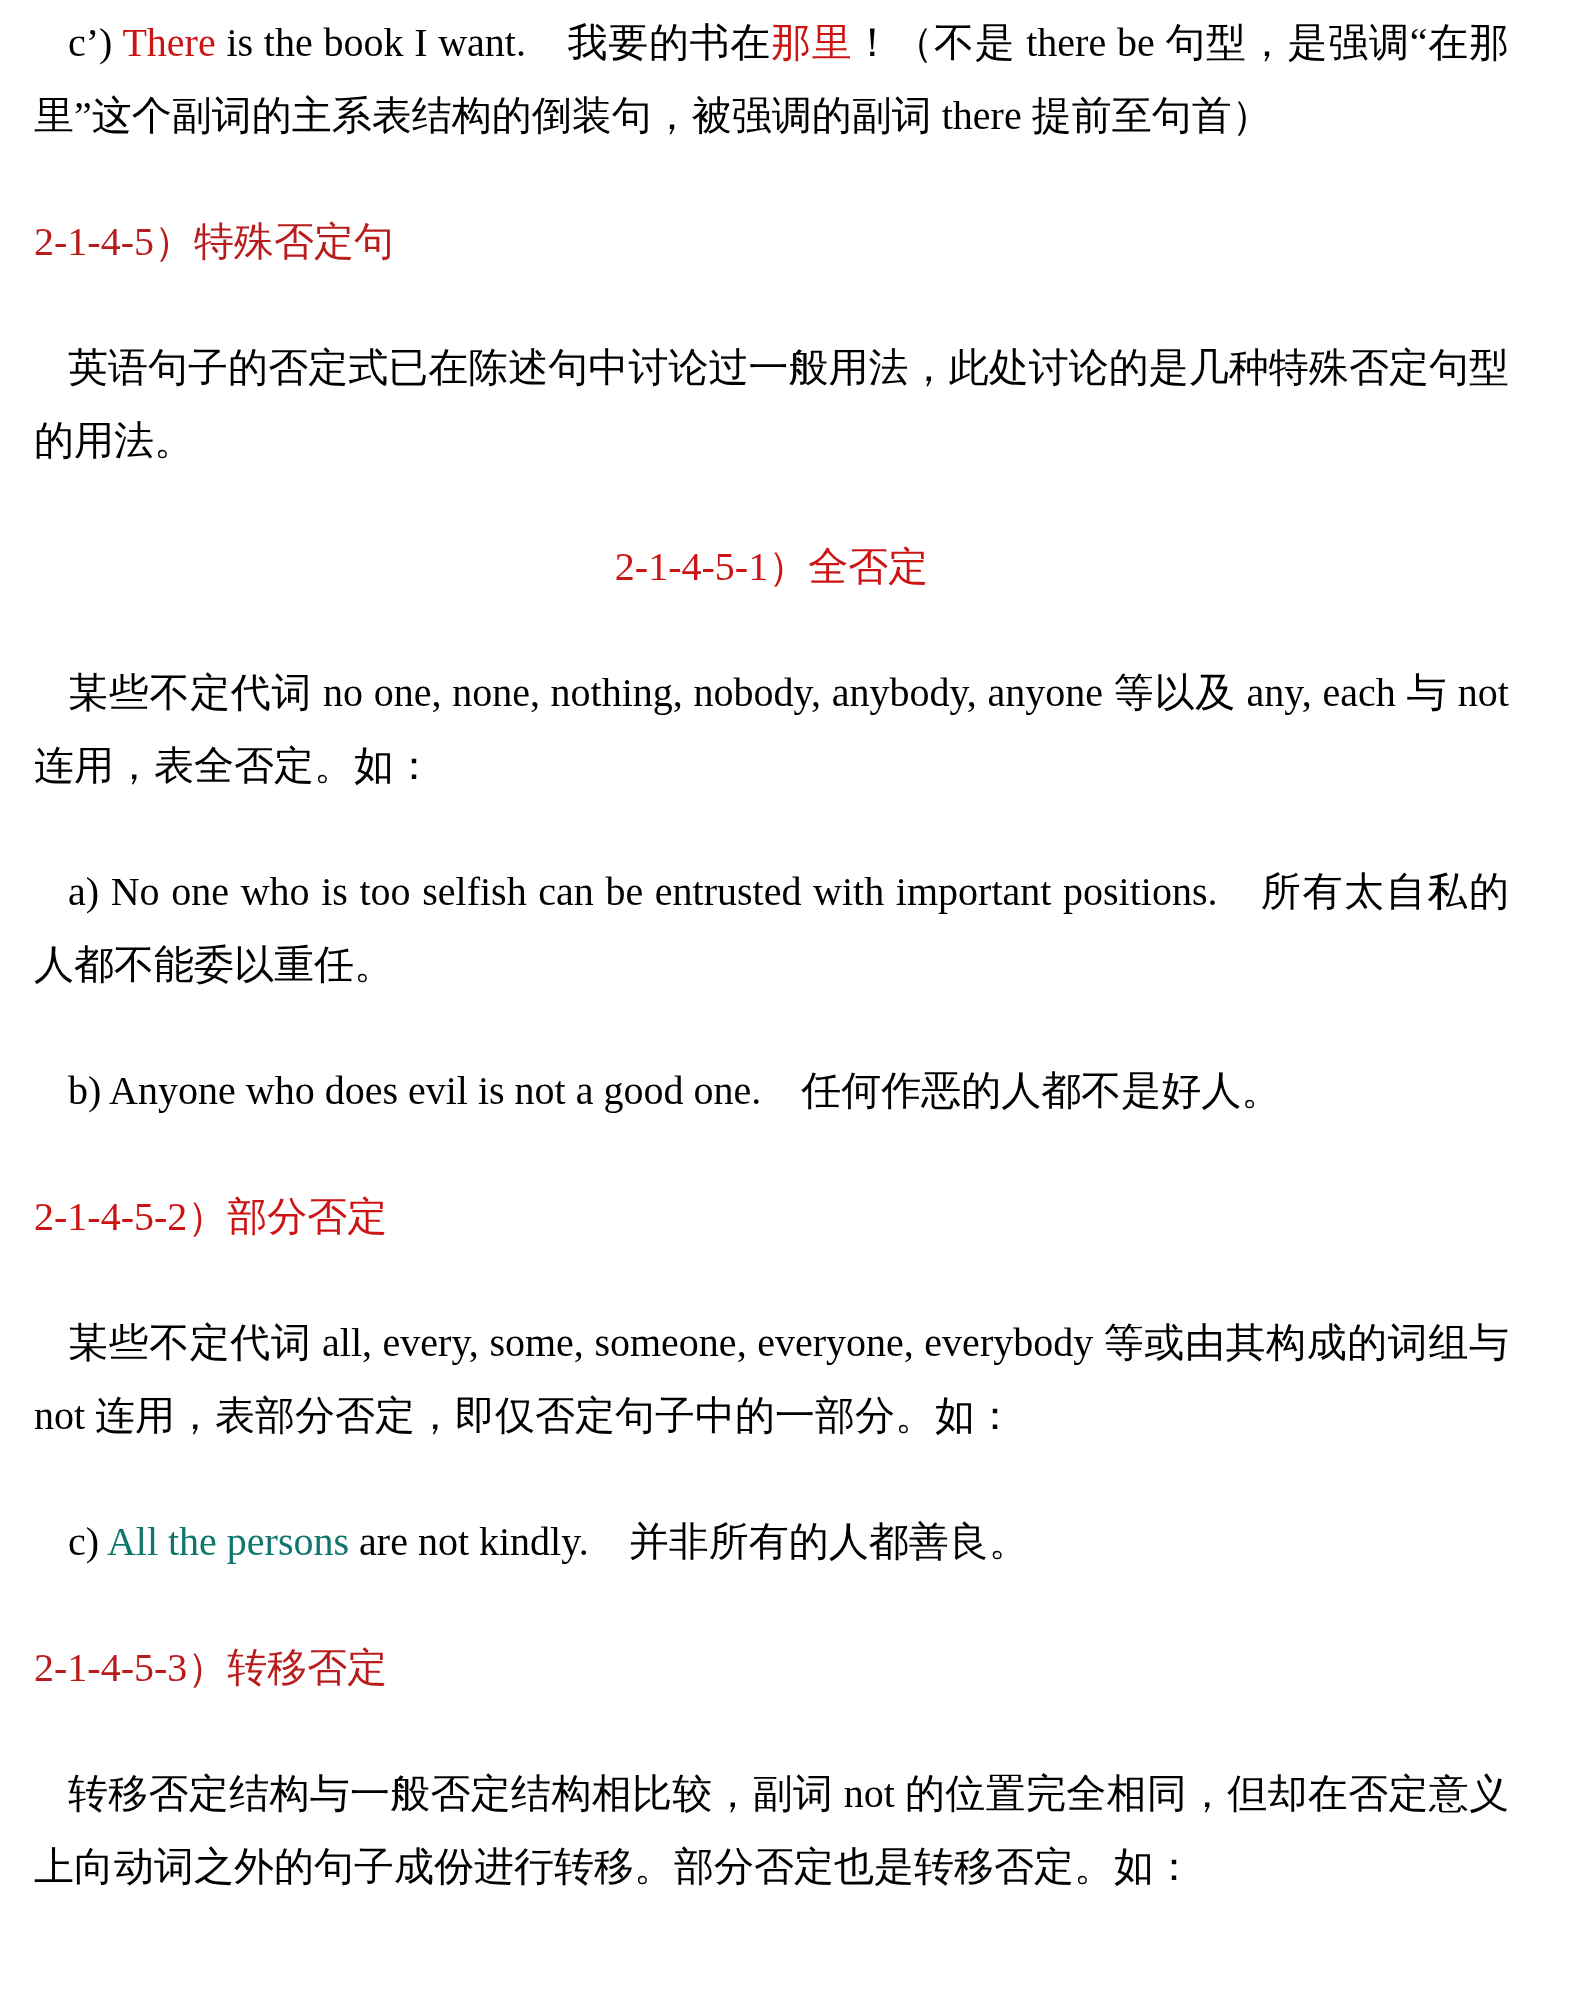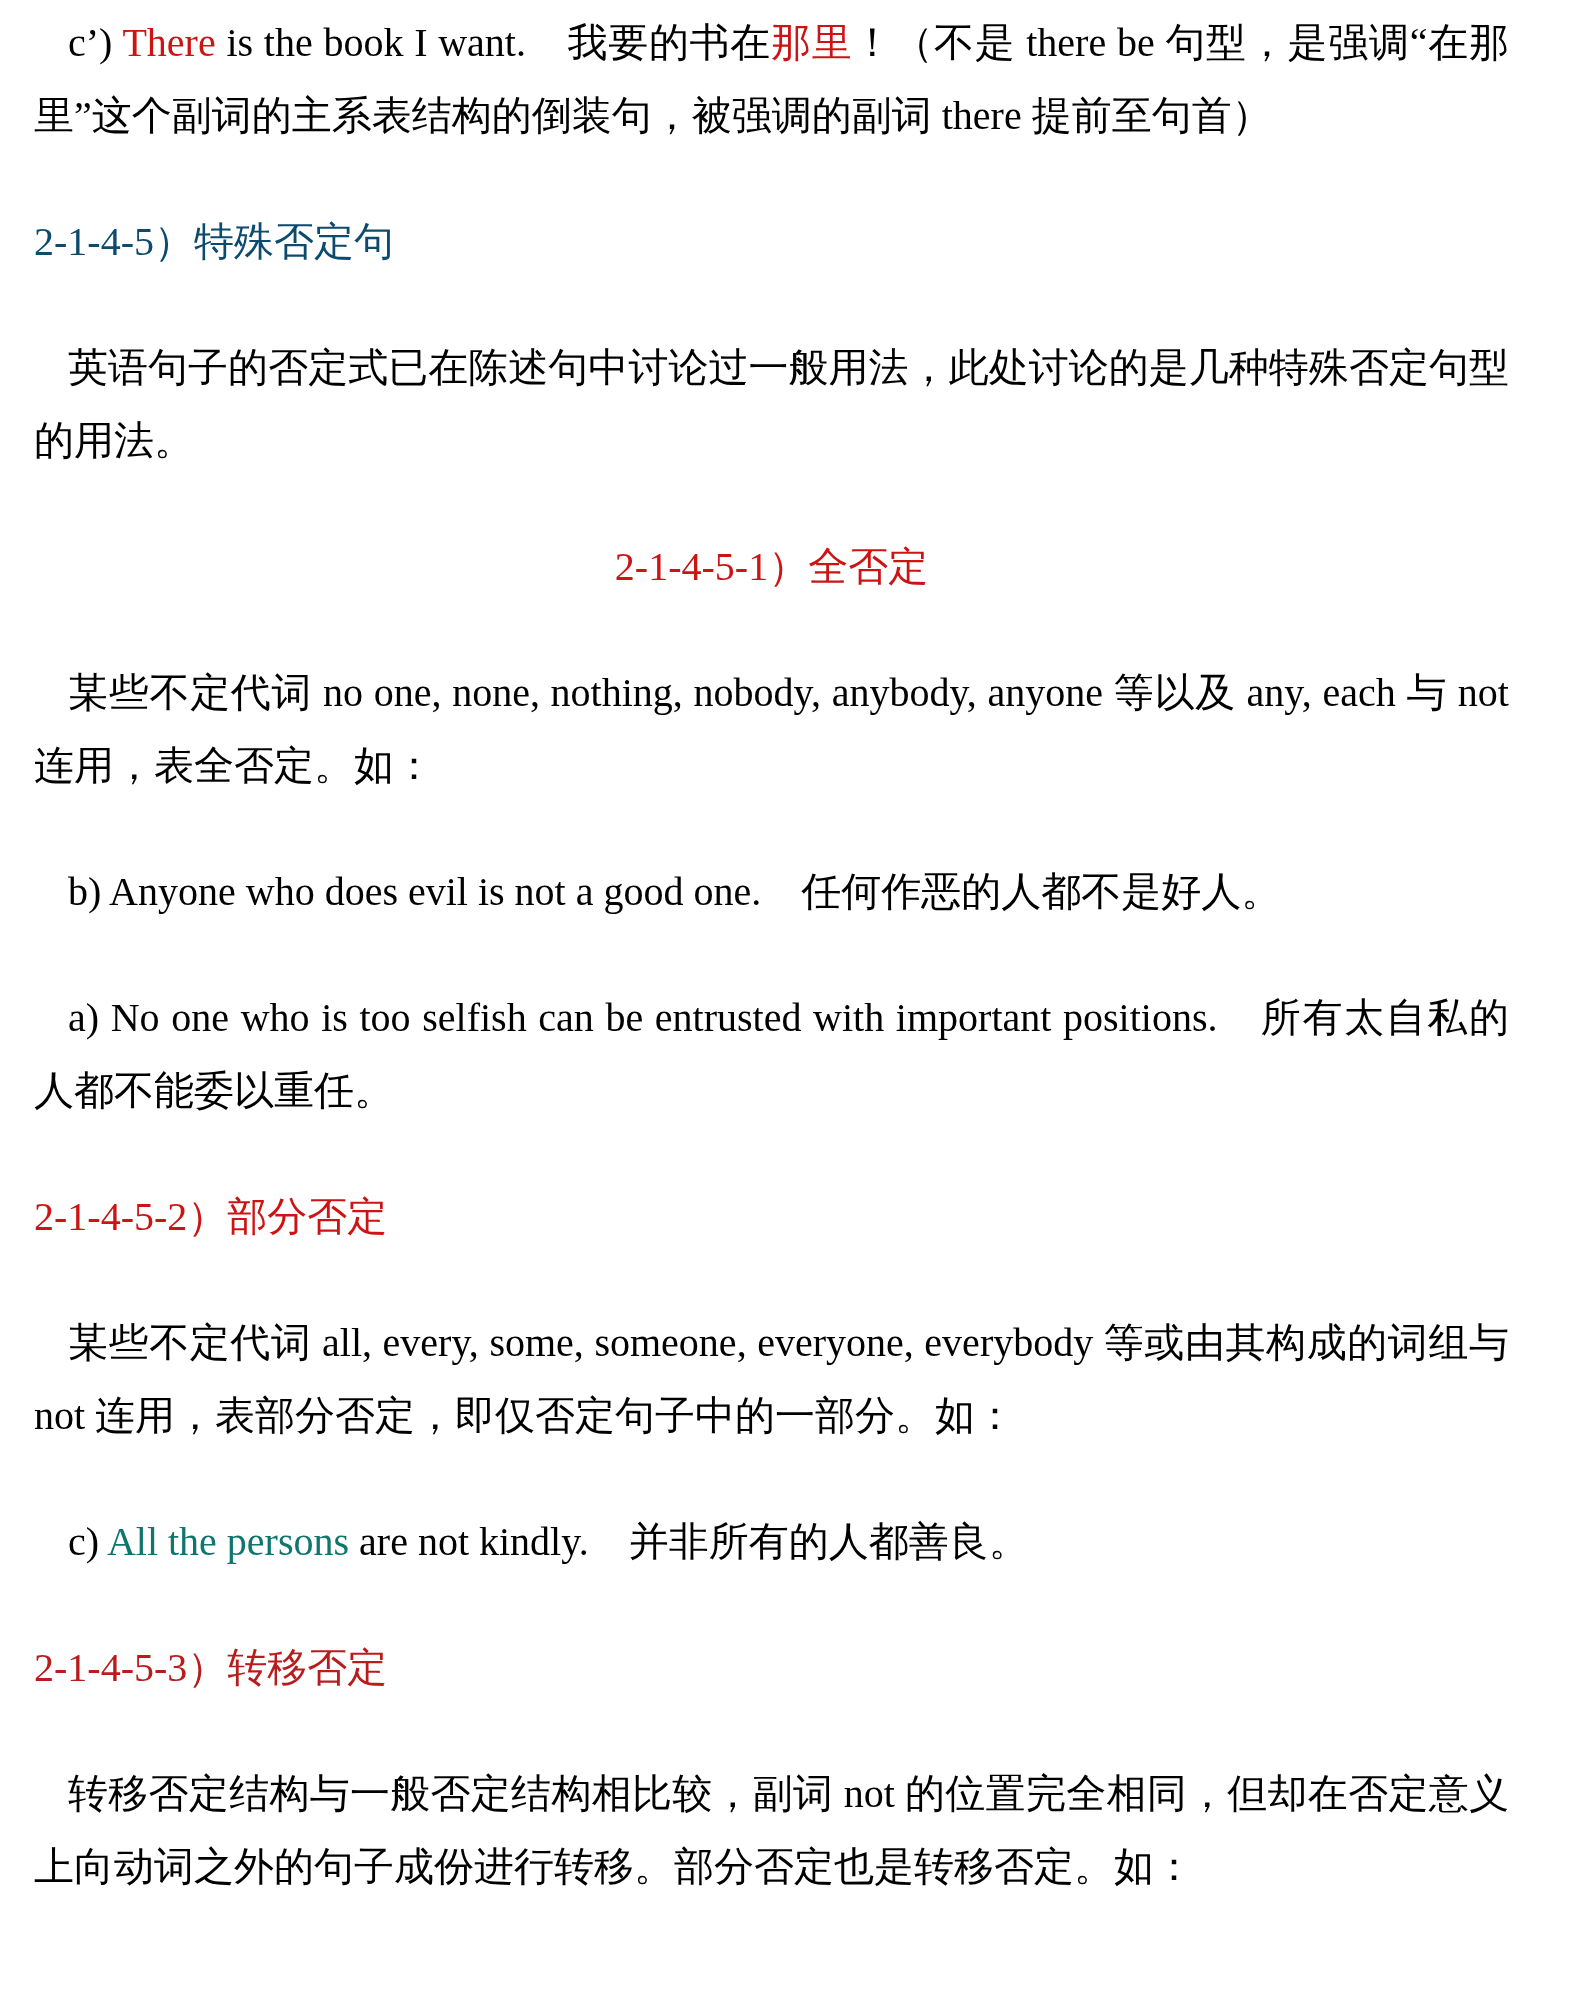--- a/index.html
+++ b/index.html
@@ -36,31 +36,31 @@
   }
   .run { }
 </style>
 </head>
 <body>
 
 <div class="doc">
 
   <p class="para"><span class="run">c’) </span><span class="run red" style="color: rgb(204, 20, 20);">There</span><span class="run"> is the book I want.　我要的书在</span><span class="run red" style="color: rgb(204, 20, 20);">那里</span><span class="run">！（不是 there be 句型，是强调“在那里”这个副词的主系表结构的倒装句，被强调的副词 there 提前至句首）</span></p>
 
-  <h2 class="heading red" style="color: #0c4a6e;">2-1-4-5）特殊否定句</h2>
+  <h2 class="heading red" style="color: #b91c1c;">2-1-4-5）特殊否定句</h2>
 
   <p class="para"><span class="run">英语句子的否定式已在陈述句中讨论过一般用法，此处讨论的是几种特殊否定句型的用法。</span></p>
 
   <h2 class="heading red" style="color: rgb(204, 20, 20); text-align: center;">2-1-4-5-1）全否定</h2>
 
   <p class="para"><span class="run">某些不定代词 no one, none, nothing, nobody, anybody, anyone 等以及 any, each 与 not 连用，表全否定。如：</span></p>
 
+  <p class="para"><span class="run">a) No one who is too selfish can be entrusted with important positions.　所有太自私的人都不能委以重任。</span></p>
+
   <p class="para"><span class="run">b) Anyone who does evil is not a good one.　任何作恶的人都不是好人。</span></p>
-
-  <p class="para"><span class="run">a) No one who is too selfish can be entrusted with important positions.　所有太自私的人都不能委以重任。</span></p>
 
   <h2 class="heading red" style="color: rgb(204, 20, 20);">2-1-4-5-2）部分否定</h2>
 
   <p class="para"><span class="run">某些不定代词 all, every, some, someone, everyone, everybody 等或由其构成的词组与 not 连用，表部分否定，即仅否定句子中的一部分。如：</span></p>
 
   <p class="para"><span class="run">c) </span><span class="run red" style="color: #0f766e;">All the persons</span><span class="run"> are not kindly.　并非所有的人都善良。</span></p>
 
   <h2 class="heading red" style="color: #b91c1c;">2-1-4-5-3）转移否定</h2>
 
   <p class="para"><span class="run">转移否定结构与一般否定结构相比较，副词 not 的位置完全相同，但却在否定意义上向动词之外的句子成份进行转移。部分否定也是转移否定。如：</span></p>

